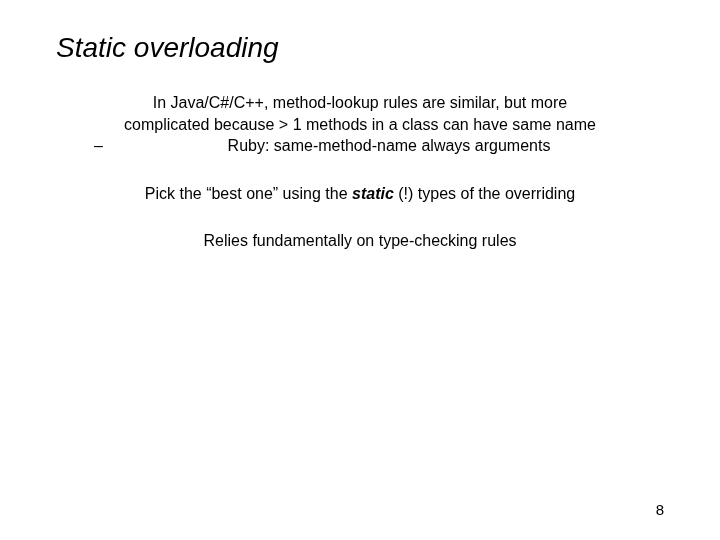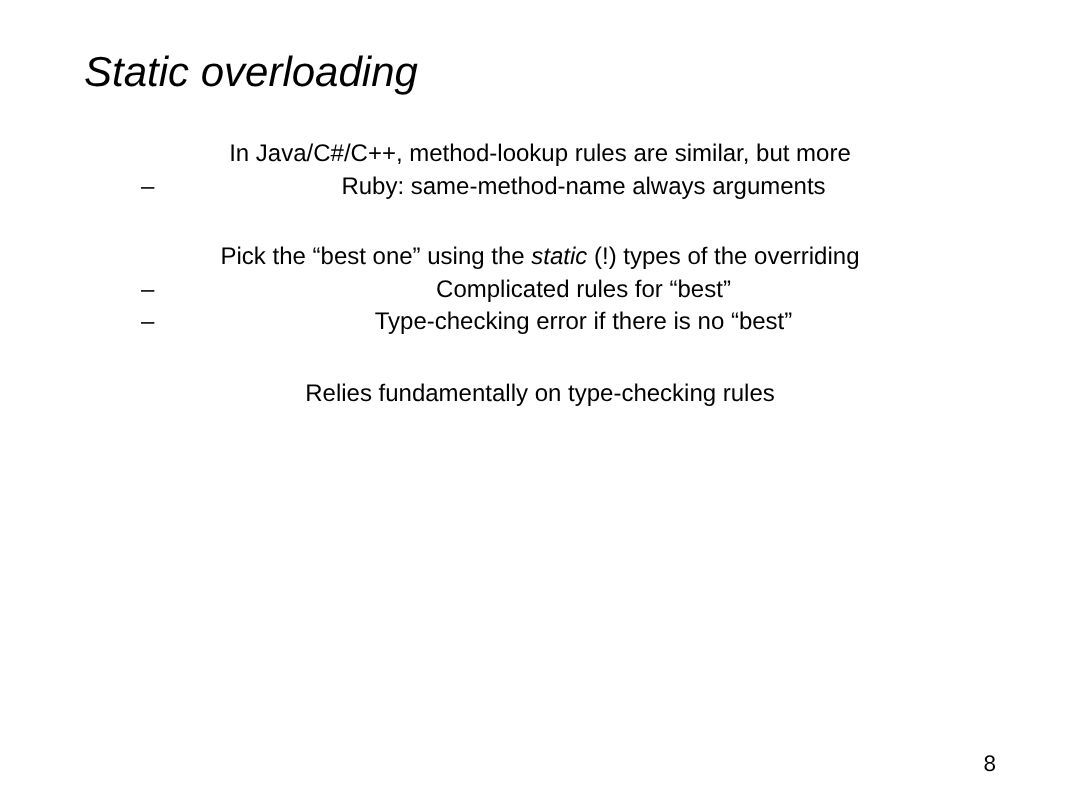--- a/index.html
+++ b/index.html
@@ -35,47 +35,44 @@
     position: relative;
     padding-left: 20px;
     line-height: 1.35;
   }
   .bullet-item::before {
     content: "–";
     position: absolute;
     left: 0;
     top: 0;
   }
-  .italic { font-style: italic; }
+  .italic { font-style: italic; font-weight: bold; }
   .page-number {
     position: absolute;
     bottom: 22px;
     right: 56px;
     font-size: 15px;
   }
 </style>
 </head>
 <body>
 
 <h1 class="title">Static overloading</h1>
 
 <div class="para">
   <span class="para-text">In Java/C#/C++, method-lookup rules are similar, but more</span>
+  <span class="para-text">complicated because &gt; 1 methods in a class can have same name</span>
   <ul class="bullet-list">
     <li class="bullet-item">Ruby: same-method-name always arguments</li>
   </ul>
 </div>
 
 <div class="para">
   <span>
     <span>Pick the “best one” using the </span><span class="italic">static</span><span> (!) types of the overriding</span>
   </span>
-  <ul class="bullet-list">
-    <li class="bullet-item">Complicated rules for “best”</li>
-    <li class="bullet-item">Type-checking error if there is no “best”</li>
-  </ul>
 </div>
 
 <div class="para">
   <span class="para-text">Relies fundamentally on type-checking rules</span>
 </div>
 
 <div class="page-number">8</div>
 
 </body></html>

